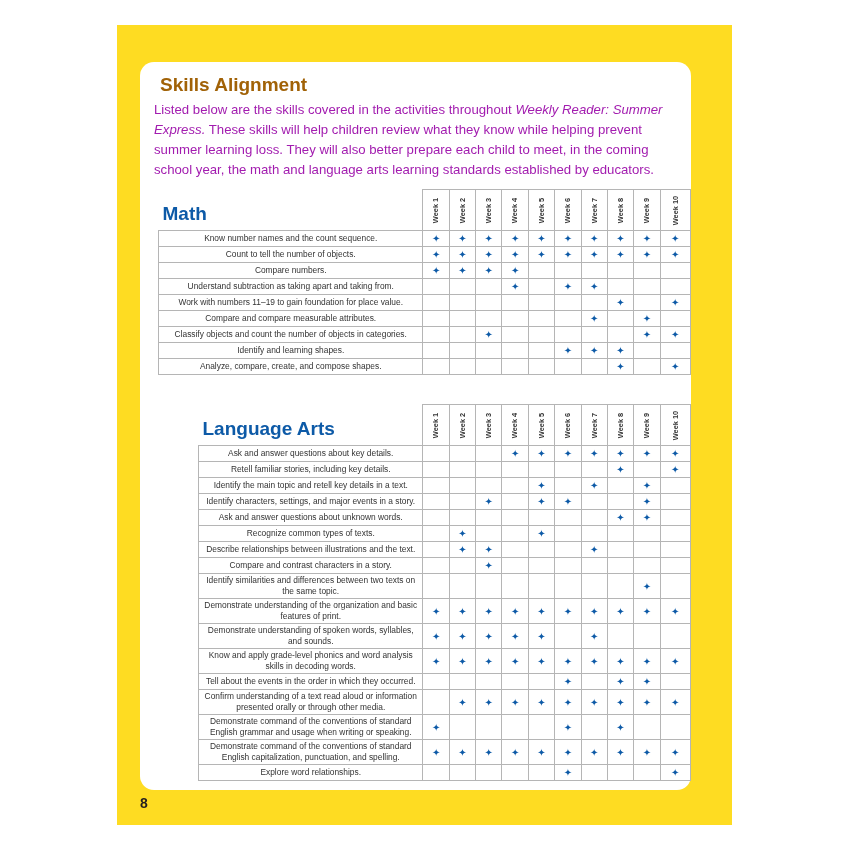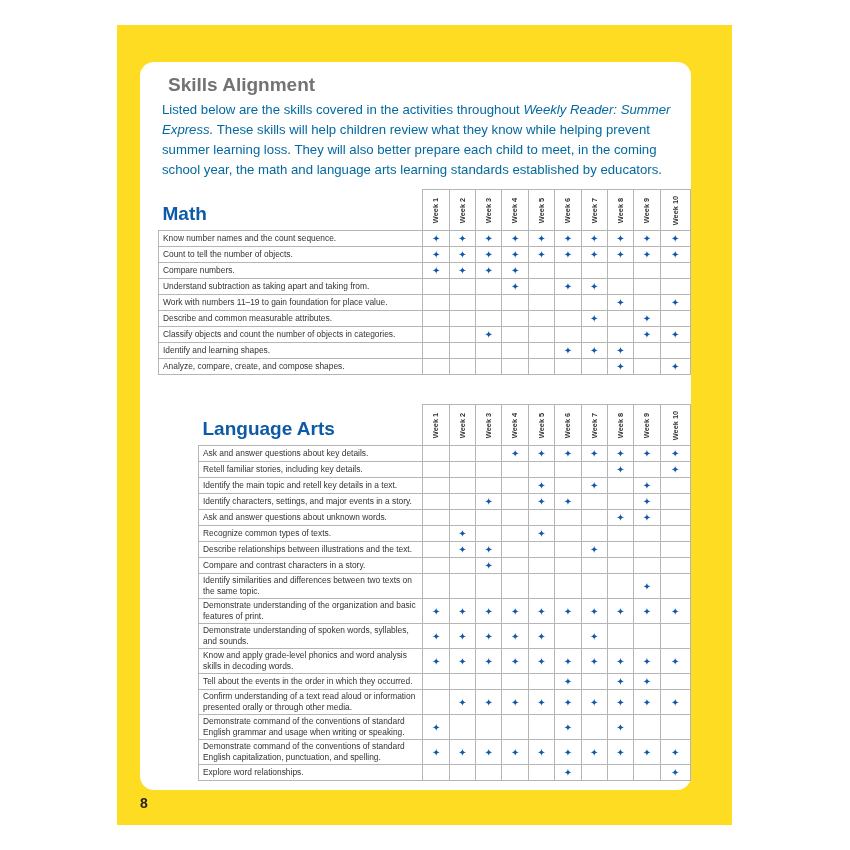--- a/index.html
+++ b/index.html
@@ -1,29 +1,29 @@
 <!DOCTYPE html>
 <html><head>
 <meta charset="utf-8">
 <style>
   html, body { margin:0; padding:0; }
   body { width:850px; height:850px; background:#ffffff; position:relative; overflow:hidden; font-family:"Liberation Sans", sans-serif; }
   .yellow { position:absolute; left:117px; top:25px; width:615px; height:800px; background:#fedc22; }
   .card { position:absolute; left:140px; top:62px; width:551px; height:728px; background:#ffffff; border-radius:14px; }
-  .title { position:absolute; left:28px; top:12px; font-size:19px; font-weight:bold; color:#737373; }
-  .intro { position:absolute; left:22px; top:38px; width:520px; font-size:13.2px; line-height:20px; color:#0369a1; }
+  .title { position:absolute; left:20px; top:12px; font-size:19px; font-weight:bold; color:#a16207; }
+  .intro { position:absolute; left:14px; top:38px; width:520px; font-size:13.2px; line-height:20px; color:#a21caf; }
   .intro i { font-style:italic; }
   .page-num { position:absolute; left:140px; top:795px; font-size:14px; font-weight:bold; color:#231f20; }
 
   table.skills { position:absolute; left:18px; border-collapse:collapse; font-size:8.4px; color:#333; table-layout:fixed; }
   table.skills td, table.skills th { border:1px solid #b5b5b5; padding:0; }
   table.skills th.section { border:none; border-bottom:1px solid #b5b5b5; text-align:left; vertical-align:bottom; padding:0 0 5px 4px; font-size:19px; font-weight:bold; color:#0d5aa7; width:325px; }
   table.skills th.wk { width:17.5px; height:40px; vertical-align:middle; font-size:7.4px; font-weight:bold; color:#333; }
   .wk span { display:inline-block; transform:rotate(-90deg); white-space:nowrap; }
-  table.skills td.skill { padding:1px 4px; height:13px; line-height:11px; text-align:left; }
+  table.skills td.skill { padding:1px 4px; height:13px; line-height:11px; text-align:center; }
   table.skills td.mark { text-align:center; color:#0d5aa7; font-size:10px; }
   .math-tbl { top:127px; }
   .la-tbl { top:342px;margin-left:40px; }
 </style>
 </head>
 <body>
 
 <div class="yellow"></div>
 <div class="card">
   <div class="title">Skills Alignment</div>
@@ -105,21 +105,21 @@
           <td class="mark"></td>
           <td class="mark"></td>
           <td class="mark"></td>
           <td class="mark"></td>
           <td class="mark"></td>
           <td class="mark">✦</td>
           <td class="mark"></td>
           <td class="mark">✦</td>
         </tr>
         <tr>
-          <td class="skill">Describe and common measurable attributes.</td>
+          <td class="skill">Compare and compare measurable attributes.</td>
           <td class="mark"></td>
           <td class="mark"></td>
           <td class="mark"></td>
           <td class="mark"></td>
           <td class="mark"></td>
           <td class="mark"></td>
           <td class="mark">✦</td>
           <td class="mark"></td>
           <td class="mark">✦</td>
           <td class="mark"></td>

